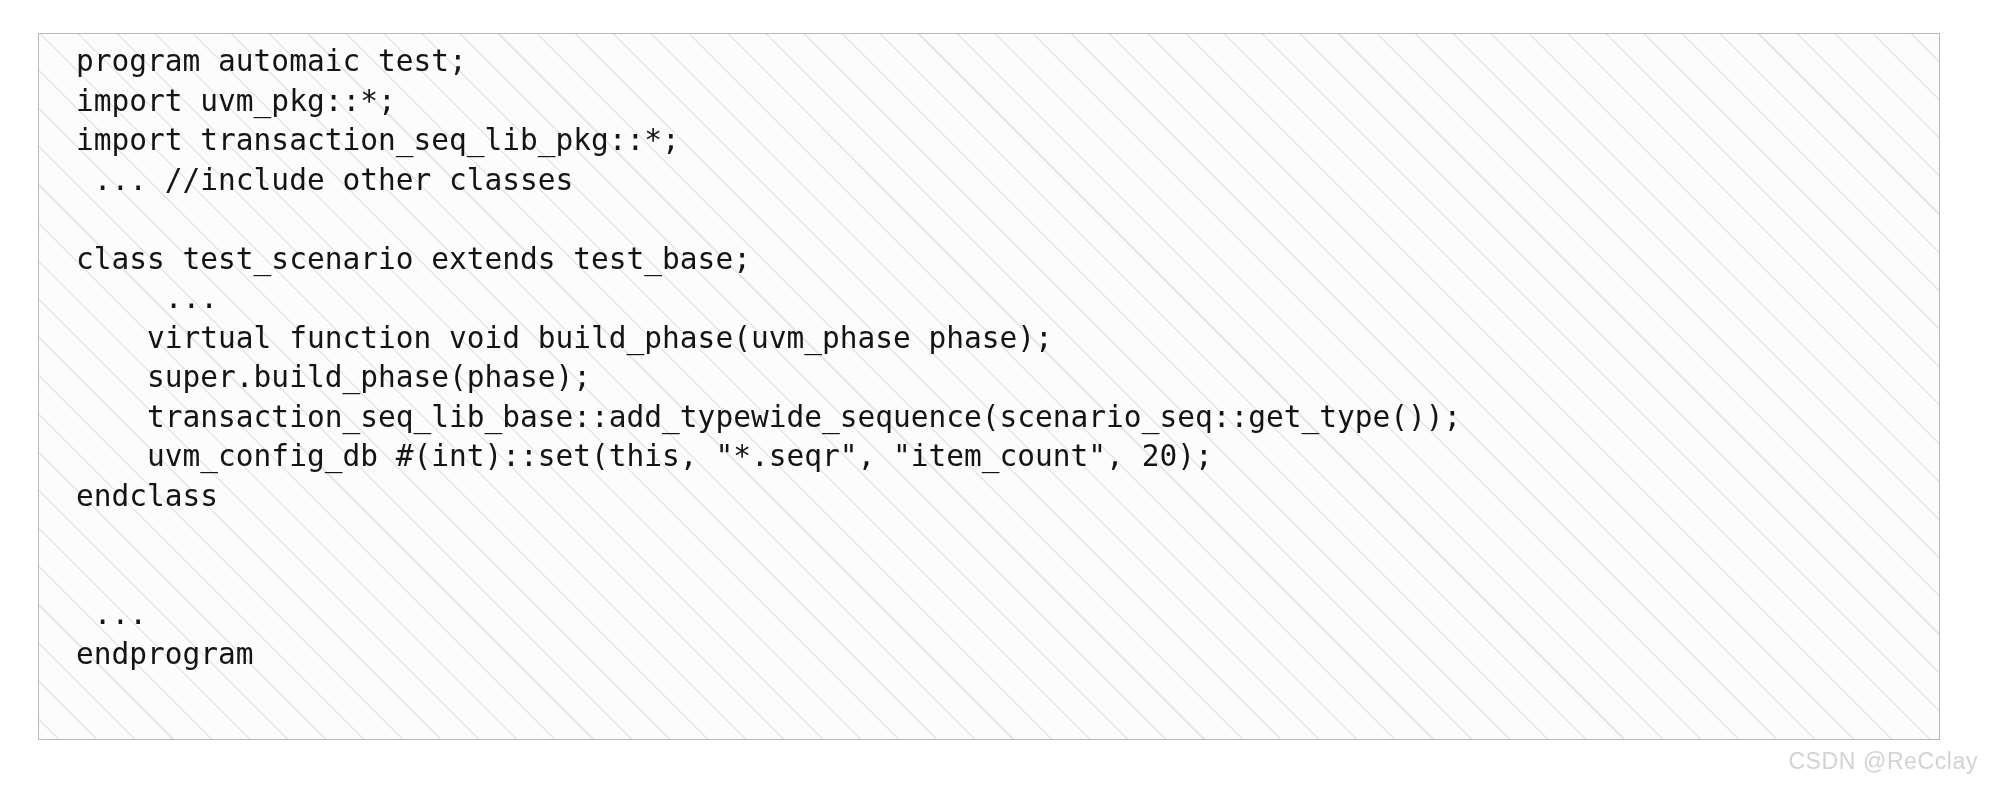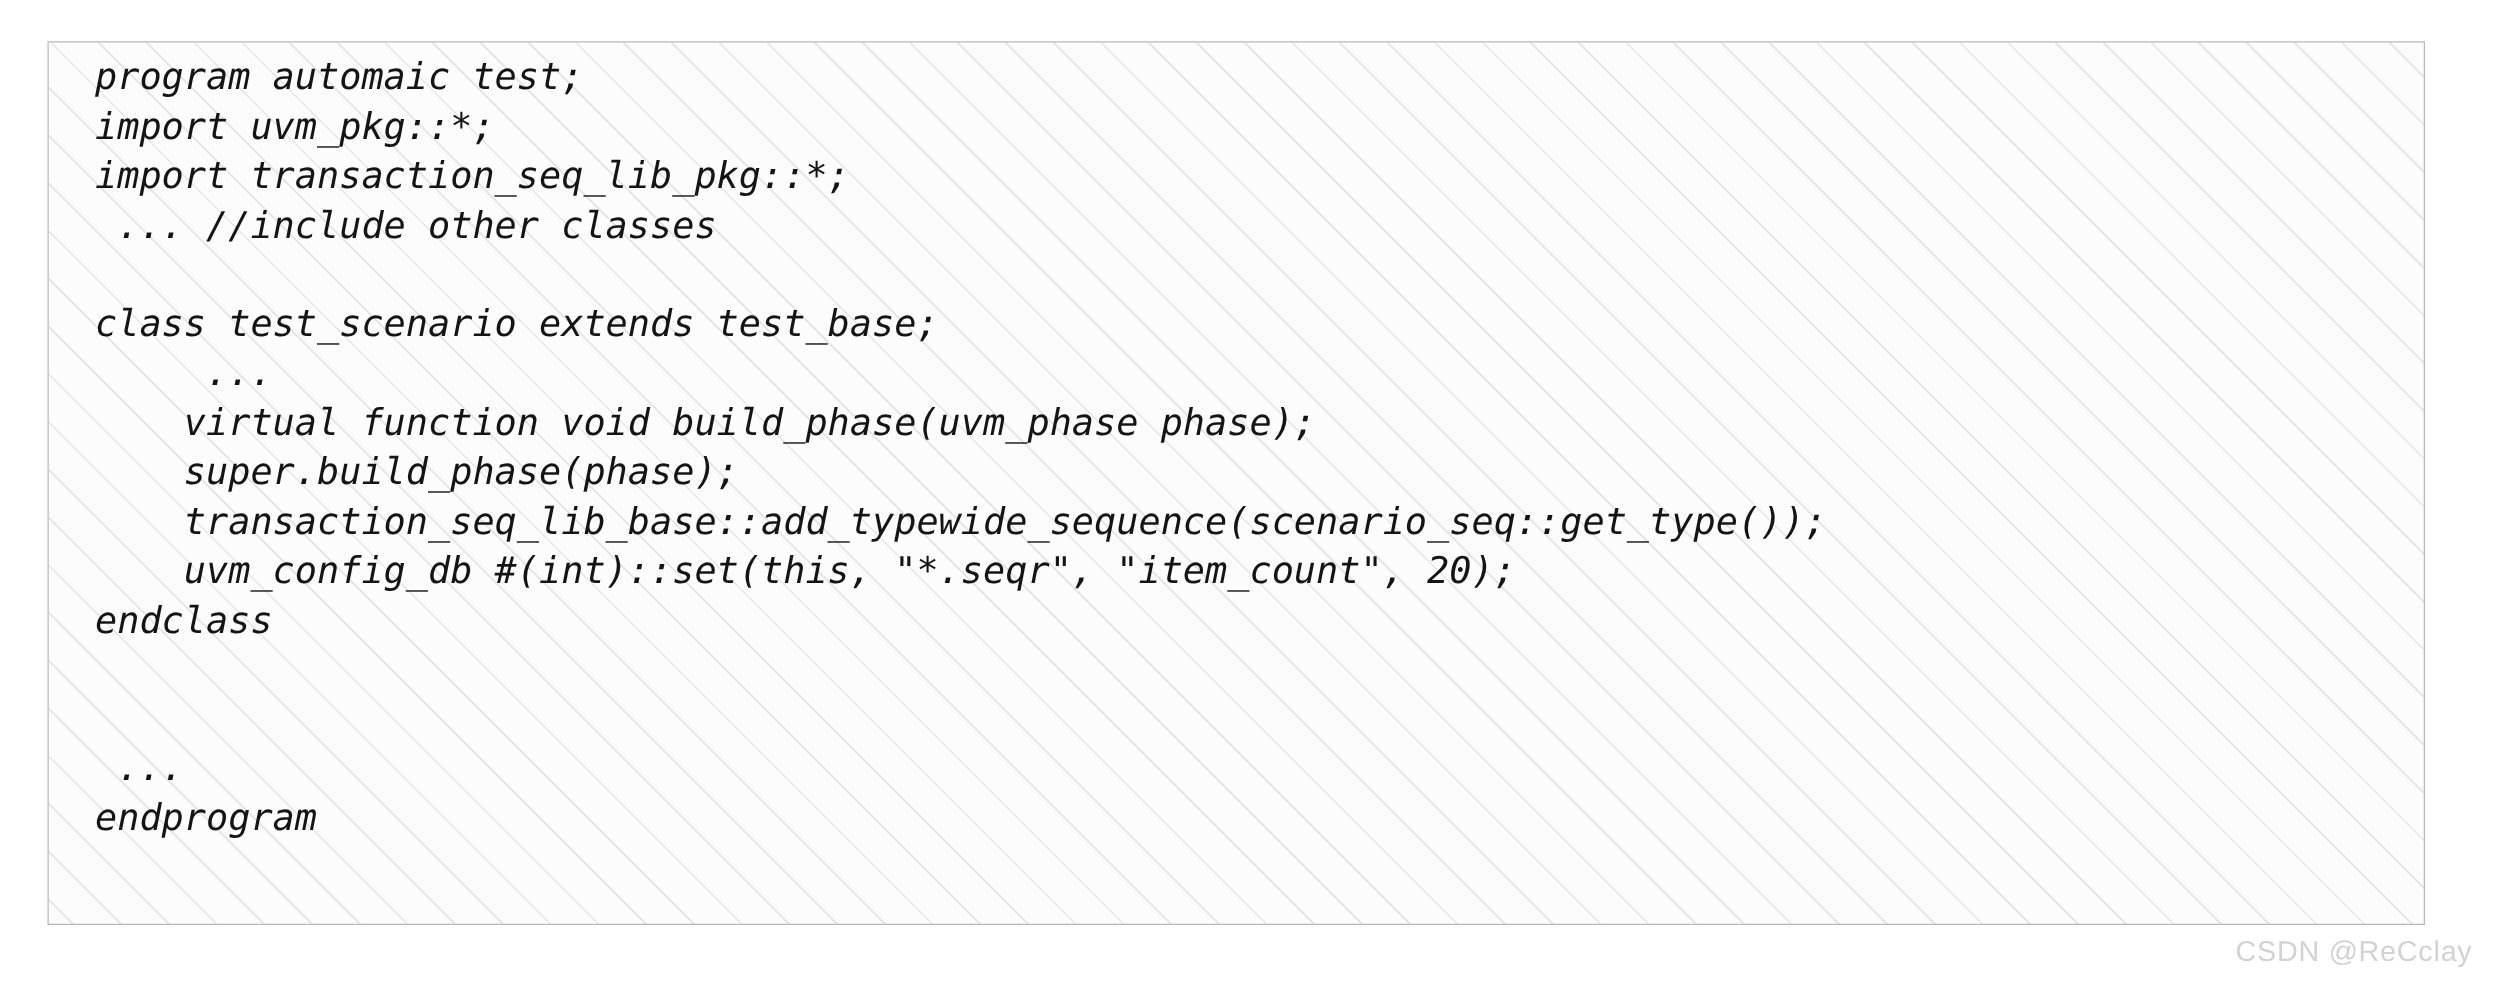--- a/index.html
+++ b/index.html
@@ -45,21 +45,20 @@
     top: 8px;
     margin: 0;
     padding: 0;
     font-family: "DejaVu Sans Mono", monospace;
     font-size: 29.5px;
     line-height: 39.5px;
     color: #141414;
     white-space: pre;
     letter-spacing: 0px;
     font-weight: 400;
-    font-style: italic;
     -webkit-font-smoothing: antialiased;
   }
   #code-block .line {
     display: block;
     height: 39.5px;
     white-space: pre;
   }
   #code-block .line.blank {
     color: transparent;
   }

